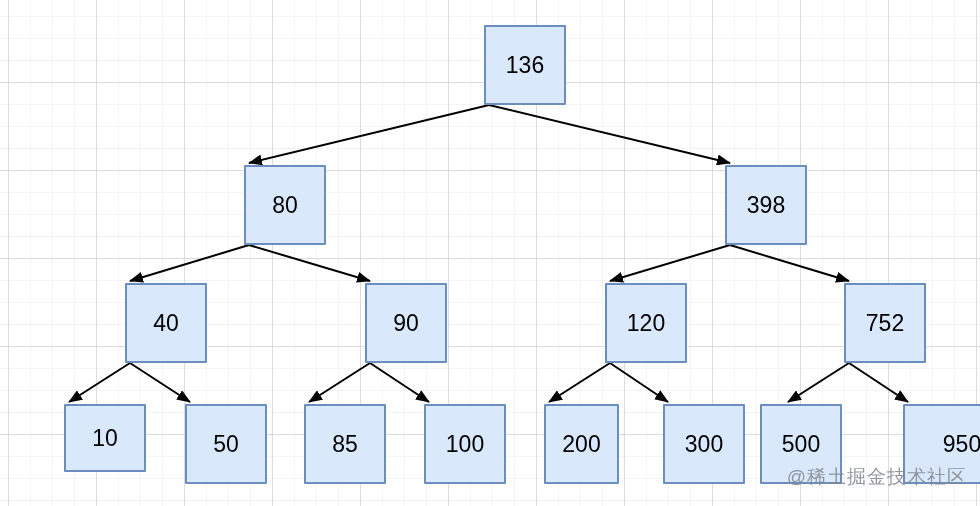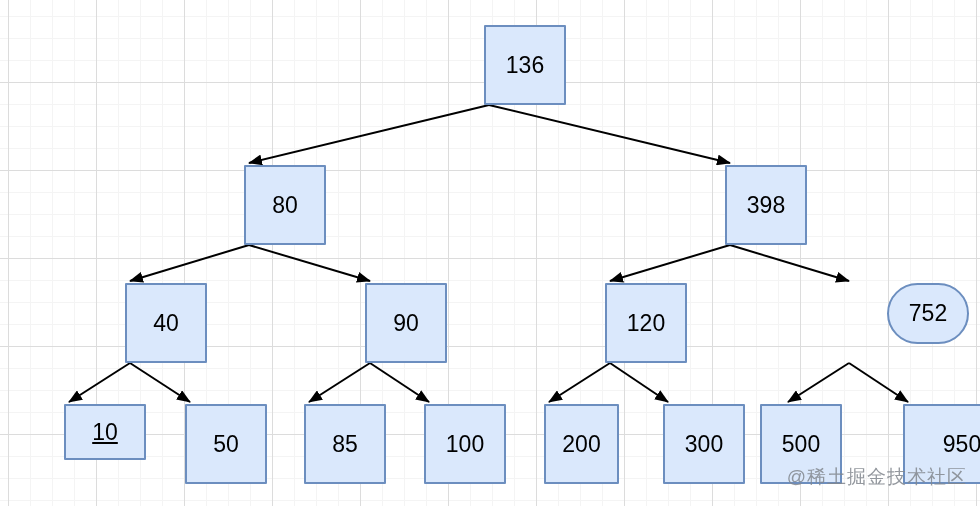--- a/index.html
+++ b/index.html
@@ -81,22 +81,22 @@
       <line x1="849" y1="363" x2="788" y2="402" stroke="#000000" stroke-width="2" marker-end="url(#arrow)"></line>
       <line x1="849" y1="363" x2="908" y2="402" stroke="#000000" stroke-width="2" marker-end="url(#arrow)"></line>
     </svg>
   <div id="nodes-layer">
       <div class="node" style="left: 448px; top: 25px; width: 82px; height: 80px; background: rgb(218, 232, 252); border-color: rgb(108, 142, 191);">136</div>
       <div class="node" style="left: 208px; top: 165px; width: 82px; height: 80px; background: rgb(218, 232, 252); border-color: rgb(108, 142, 191);">80</div>
       <div class="node" style="left: 689px; top: 165px; width: 82px; height: 80px; background: rgb(218, 232, 252); border-color: rgb(108, 142, 191);">398</div>
       <div class="node" style="left: 89px; top: 283px; width: 82px; height: 80px; background: rgb(218, 232, 252); border-color: rgb(108, 142, 191);">40</div>
       <div class="node" style="left: 329px; top: 283px; width: 82px; height: 80px; background: rgb(218, 232, 252); border-color: rgb(108, 142, 191);">90</div>
       <div class="node" style="left: 569px; top: 283px; width: 82px; height: 80px; background: rgb(218, 232, 252); border-color: rgb(108, 142, 191);">120</div>
-      <div class="node" style="left: 851px; top: 283px; width: 82px; height: 61px; background: rgb(218, 232, 252); border-color: rgb(108, 142, 191); border-radius: 31px;">752</div>
-      <div class="node" style="left: 28px; top: 404px; width: 82px; height: 56px; background: rgb(218, 232, 252); border-color: rgb(108, 142, 191); text-decoration: underline;">10</div>
+      <div class="node" style="left: 808px; top: 283px; width: 82px; height: 80px; background: rgb(218, 232, 252); border-color: rgb(108, 142, 191);">752</div>
+      <div class="node" style="left: 28px; top: 404px; width: 82px; height: 68px; background: rgb(218, 232, 252); border-color: rgb(108, 142, 191);">10</div>
       <div class="node" style="left: 149px; top: 404px; width: 82px; height: 80px; background: rgb(218, 232, 252); border-color: rgb(108, 142, 191);">50</div>
       <div class="node" style="left: 268px; top: 404px; width: 82px; height: 80px; background: rgb(218, 232, 252); border-color: rgb(108, 142, 191);">85</div>
       <div class="node" style="left: 388px; top: 404px; width: 82px; height: 80px; background: rgb(218, 232, 252); border-color: rgb(108, 142, 191);">100</div>
       <div class="node" style="left: 508px; top: 404px; width: 75px; height: 80px; background: rgb(218, 232, 252); border-color: rgb(108, 142, 191);">200</div>
       <div class="node" style="left: 627px; top: 404px; width: 82px; height: 80px; background: rgb(218, 232, 252); border-color: rgb(108, 142, 191);">300</div>
       <div class="node" style="left: 724px; top: 404px; width: 82px; height: 80px; background: rgb(218, 232, 252); border-color: rgb(108, 142, 191);">500</div>
       <div class="node" style="left: 867px; top: 404px; width: 82px; height: 80px; background: rgb(218, 232, 252); border-color: rgb(108, 142, 191); padding-left: 36px;">950</div>
     </div>
   <div class="watermark" style="color: rgb(130, 135, 142);">@稀土掘金技术社区</div>
 </div>

